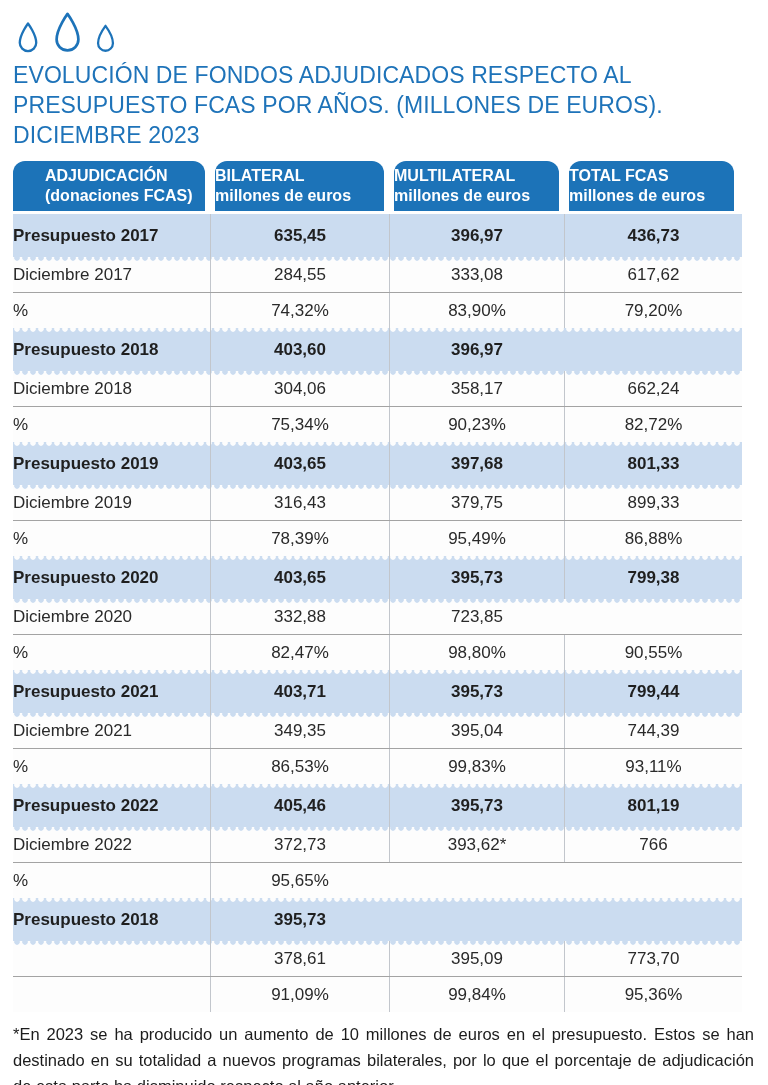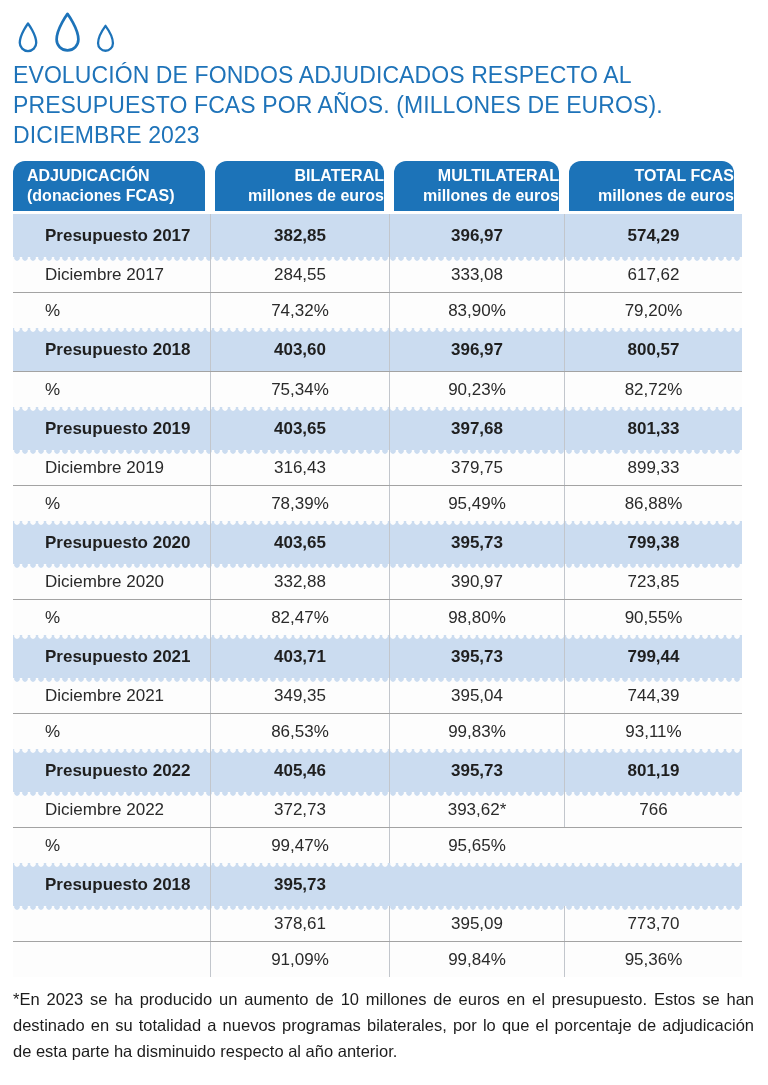--- a/index.html
+++ b/index.html
@@ -47,41 +47,41 @@
     border-radius: 12px 12px 0 0;
     height: 50px;
     margin: 0 5px;
     color: #ffffff;
     font-weight: 700;
     font-size: 16px;
     line-height: 20px;
     display: flex;
     flex-direction: column;
     justify-content: center;
-    align-items: flex-end;
+    align-items: flex-start;
     text-align: center;
   }
   .hcell:first-child .hbox {
     margin-left: 0;
     align-items: flex-start;
     text-align: left;
-    padding-left: 14px;
+    padding-left: 32px;
   }
   .hcell:last-child .hbox { margin-right: 8px; }
   
   .row { height: 35px; }
   .cell {
     display: flex;
     align-items: center;
     justify-content: center;
     font-size: 17px;
     color: #2a2a2a;
     overflow: hidden;
   }
-  .cell.c-label { justify-content: flex-start; padding-left: 32px; }
+  .cell.c-label { justify-content: flex-start; padding-left: 0; }
   .cell + .cell { border-left: 1px solid #c2c6cc; }
   .r-presupuesto {
     height: 43px;
     background-color: #cbdcf0;
     background-image: radial-gradient(circle at 4px 1px, #fdfdfd 2.4px, rgba(253,253,253,0) 3.1px);
     background-repeat: repeat-x;
     background-size: 8px 6px;
   }
   .r-presupuesto .cell { font-weight: 700; color: #1f1f1f; }
   .row:first-child { background-image: none; }
@@ -151,41 +151,46 @@
       <div class="hcell">
         <div class="hbox">
           <span>TOTAL FCAS</span>
           <span>millones de euros</span>
         </div>
       </div>
     </div>
     <div class="tbody">
         <div class="row r-presupuesto">
           <div class="cell c-label">Presupuesto 2017</div>
-          <div class="cell">382,85</div>
+          <div class="cell">635,45</div>
           <div class="cell">396,97</div>
-          <div class="cell">574,29</div>
+          <div class="cell">436,73</div>
         </div>
         <div class="row r-plain r-afterblue">
           <div class="cell c-label">Diciembre 2017</div>
           <div class="cell">284,55</div>
           <div class="cell">333,08</div>
           <div class="cell">617,62</div>
         </div>
         <div class="row r-percent">
           <div class="cell c-label">%</div>
           <div class="cell">74,32%</div>
           <div class="cell">83,90%</div>
           <div class="cell">79,20%</div>
         </div>
         <div class="row r-presupuesto">
           <div class="cell c-label">Presupuesto 2018</div>
           <div class="cell">403,60</div>
           <div class="cell">396,97</div>
-          <div class="cell">800,57</div>
+        </div>
+        <div class="row r-plain r-afterblue">
+          <div class="cell c-label">Diciembre 2018</div>
+          <div class="cell">304,06</div>
+          <div class="cell">358,17</div>
+          <div class="cell">662,24</div>
         </div>
         <div class="row r-percent">
           <div class="cell c-label">%</div>
           <div class="cell">75,34%</div>
           <div class="cell">90,23%</div>
           <div class="cell">82,72%</div>
         </div>
         <div class="row r-presupuesto">
           <div class="cell c-label">Presupuesto 2019</div>
           <div class="cell">403,65</div>
@@ -206,21 +211,20 @@
         </div>
         <div class="row r-presupuesto">
           <div class="cell c-label">Presupuesto 2020</div>
           <div class="cell">403,65</div>
           <div class="cell">395,73</div>
           <div class="cell">799,38</div>
         </div>
         <div class="row r-plain r-afterblue">
           <div class="cell c-label">Diciembre 2020</div>
           <div class="cell">332,88</div>
-          <div class="cell">390,97</div>
           <div class="cell">723,85</div>
         </div>
         <div class="row r-percent">
           <div class="cell c-label">%</div>
           <div class="cell">82,47%</div>
           <div class="cell">98,80%</div>
           <div class="cell">90,55%</div>
         </div>
         <div class="row r-presupuesto">
           <div class="cell c-label">Presupuesto 2021</div>
@@ -247,21 +251,20 @@
           <div class="cell">801,19</div>
         </div>
         <div class="row r-plain r-afterblue">
           <div class="cell c-label">Diciembre 2022</div>
           <div class="cell">372,73</div>
           <div class="cell">393,62*</div>
           <div class="cell">766</div>
         </div>
         <div class="row r-percent">
           <div class="cell c-label">%</div>
-          <div class="cell">99,47%</div>
           <div class="cell">95,65%</div>
         </div>
         <div class="row r-presupuesto">
           <div class="cell c-label">Presupuesto 2018</div>
           <div class="cell">395,73</div>
         </div>
         <div class="row r-plain r-afterblue">
           <div class="cell c-label"></div>
           <div class="cell">378,61</div>
           <div class="cell">395,09</div>

